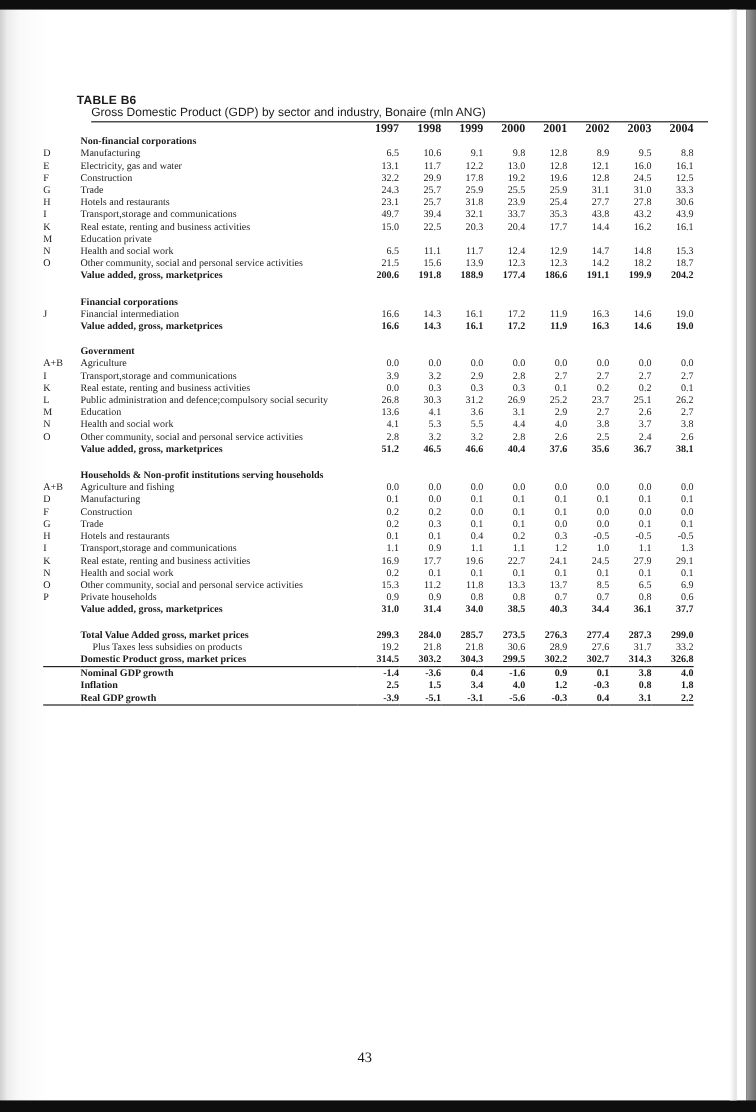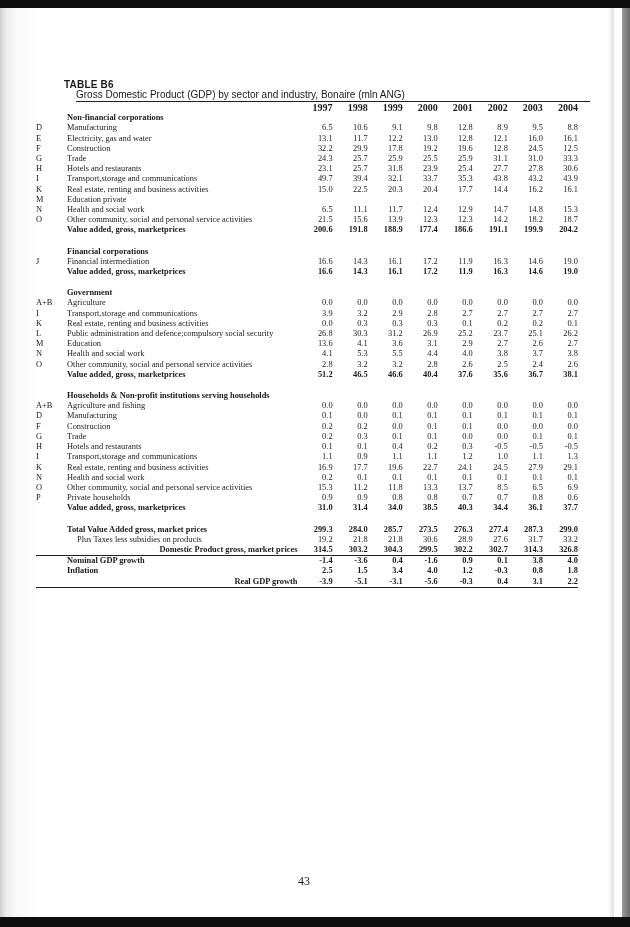--- a/index.html
+++ b/index.html
@@ -37,21 +37,21 @@
     }
     .tbl td { padding: 0; white-space: nowrap; height: 10.2px; }
     .tbl .code { width: 32px; }
     .tbl .lbl { width: 222px; }
     .tbl .num { width: 36px; text-align: right; }
     .tbl th { font-weight: bold; font-size: 10px; text-align: right; padding: 0; height: 10px; }
     .tbl tr.bold td { font-weight: bold; }
     .tbl tr.head td.lbl { font-weight: bold; }
     .tbl tr.spacer td { height: 11px; }
     .tbl tr.indent td.lbl { padding-left: 10px; }
-    .tbl tr.rule-bottom td { border-bottom: 1.2px solid #222; text-align: right; }
+    .tbl tr.rule-bottom td { border-bottom: 1.2px solid #222; }
     .page-number {
       position: absolute; left: 298px; top: 874px; font-size: 12px;
     }
   </style>
 </head>
 <body>
 
 <div class="page"></div>
 <div class="right-edge-inner"></div>
 <div class="right-edge"></div>

